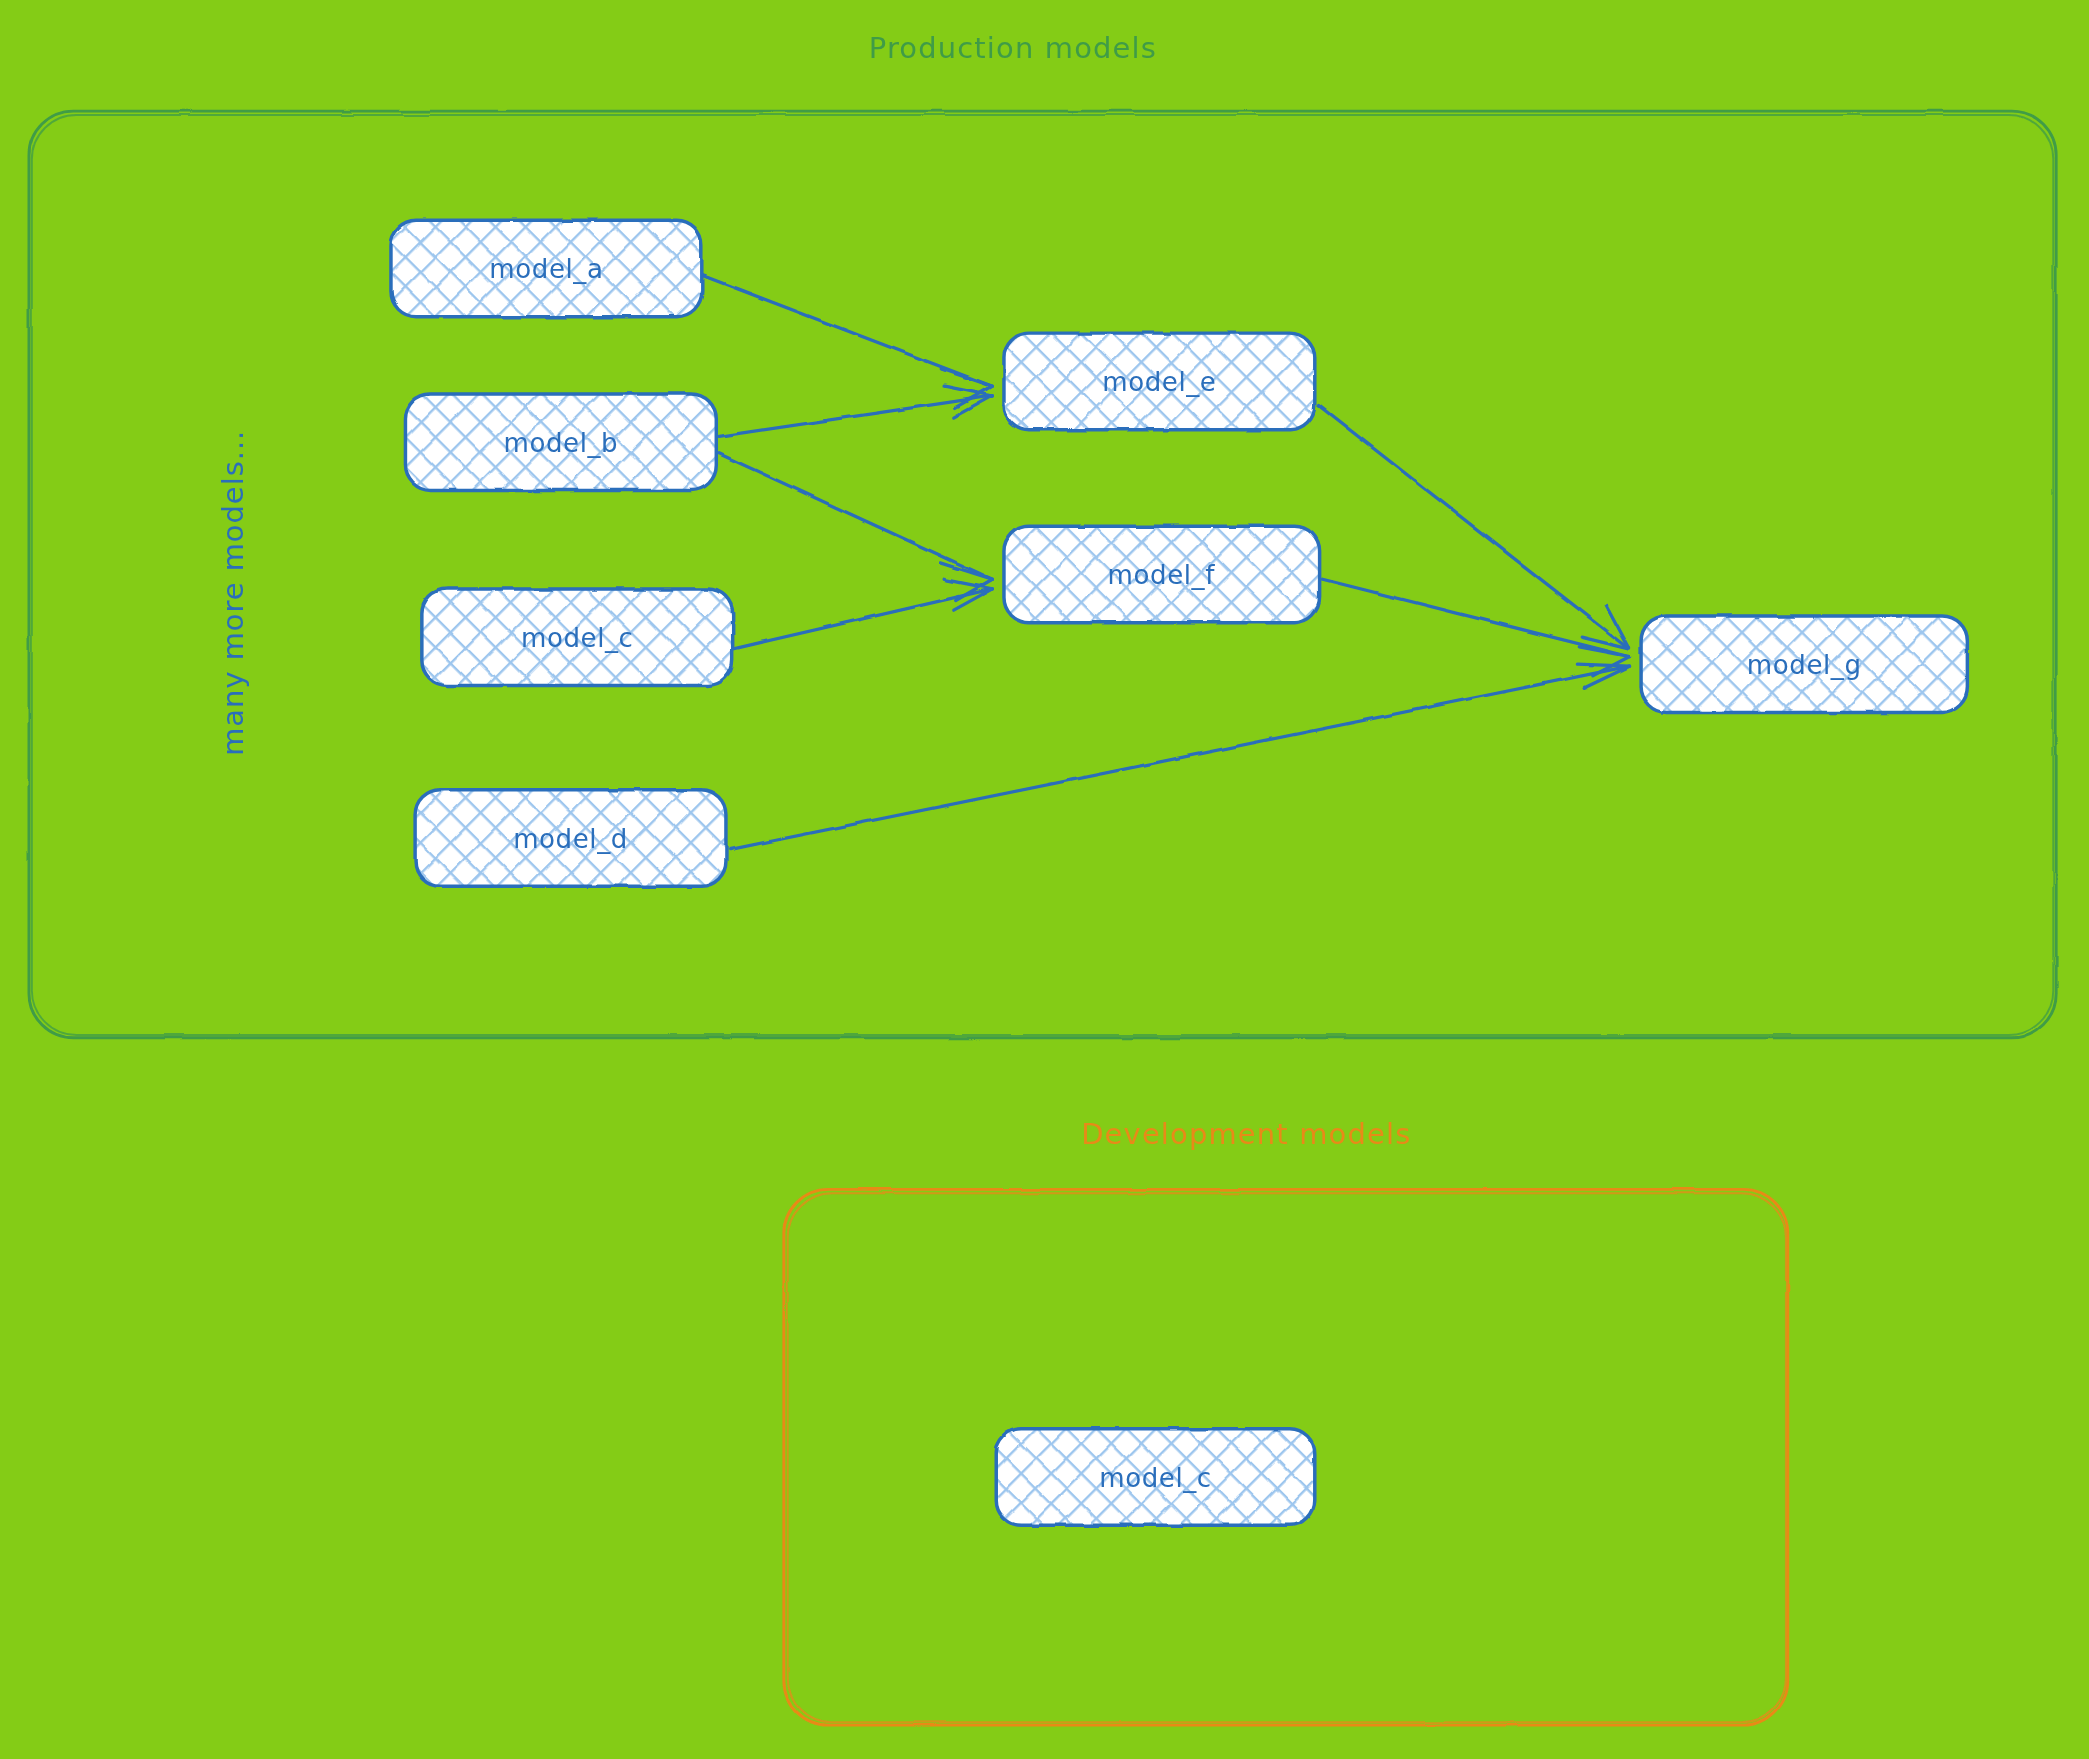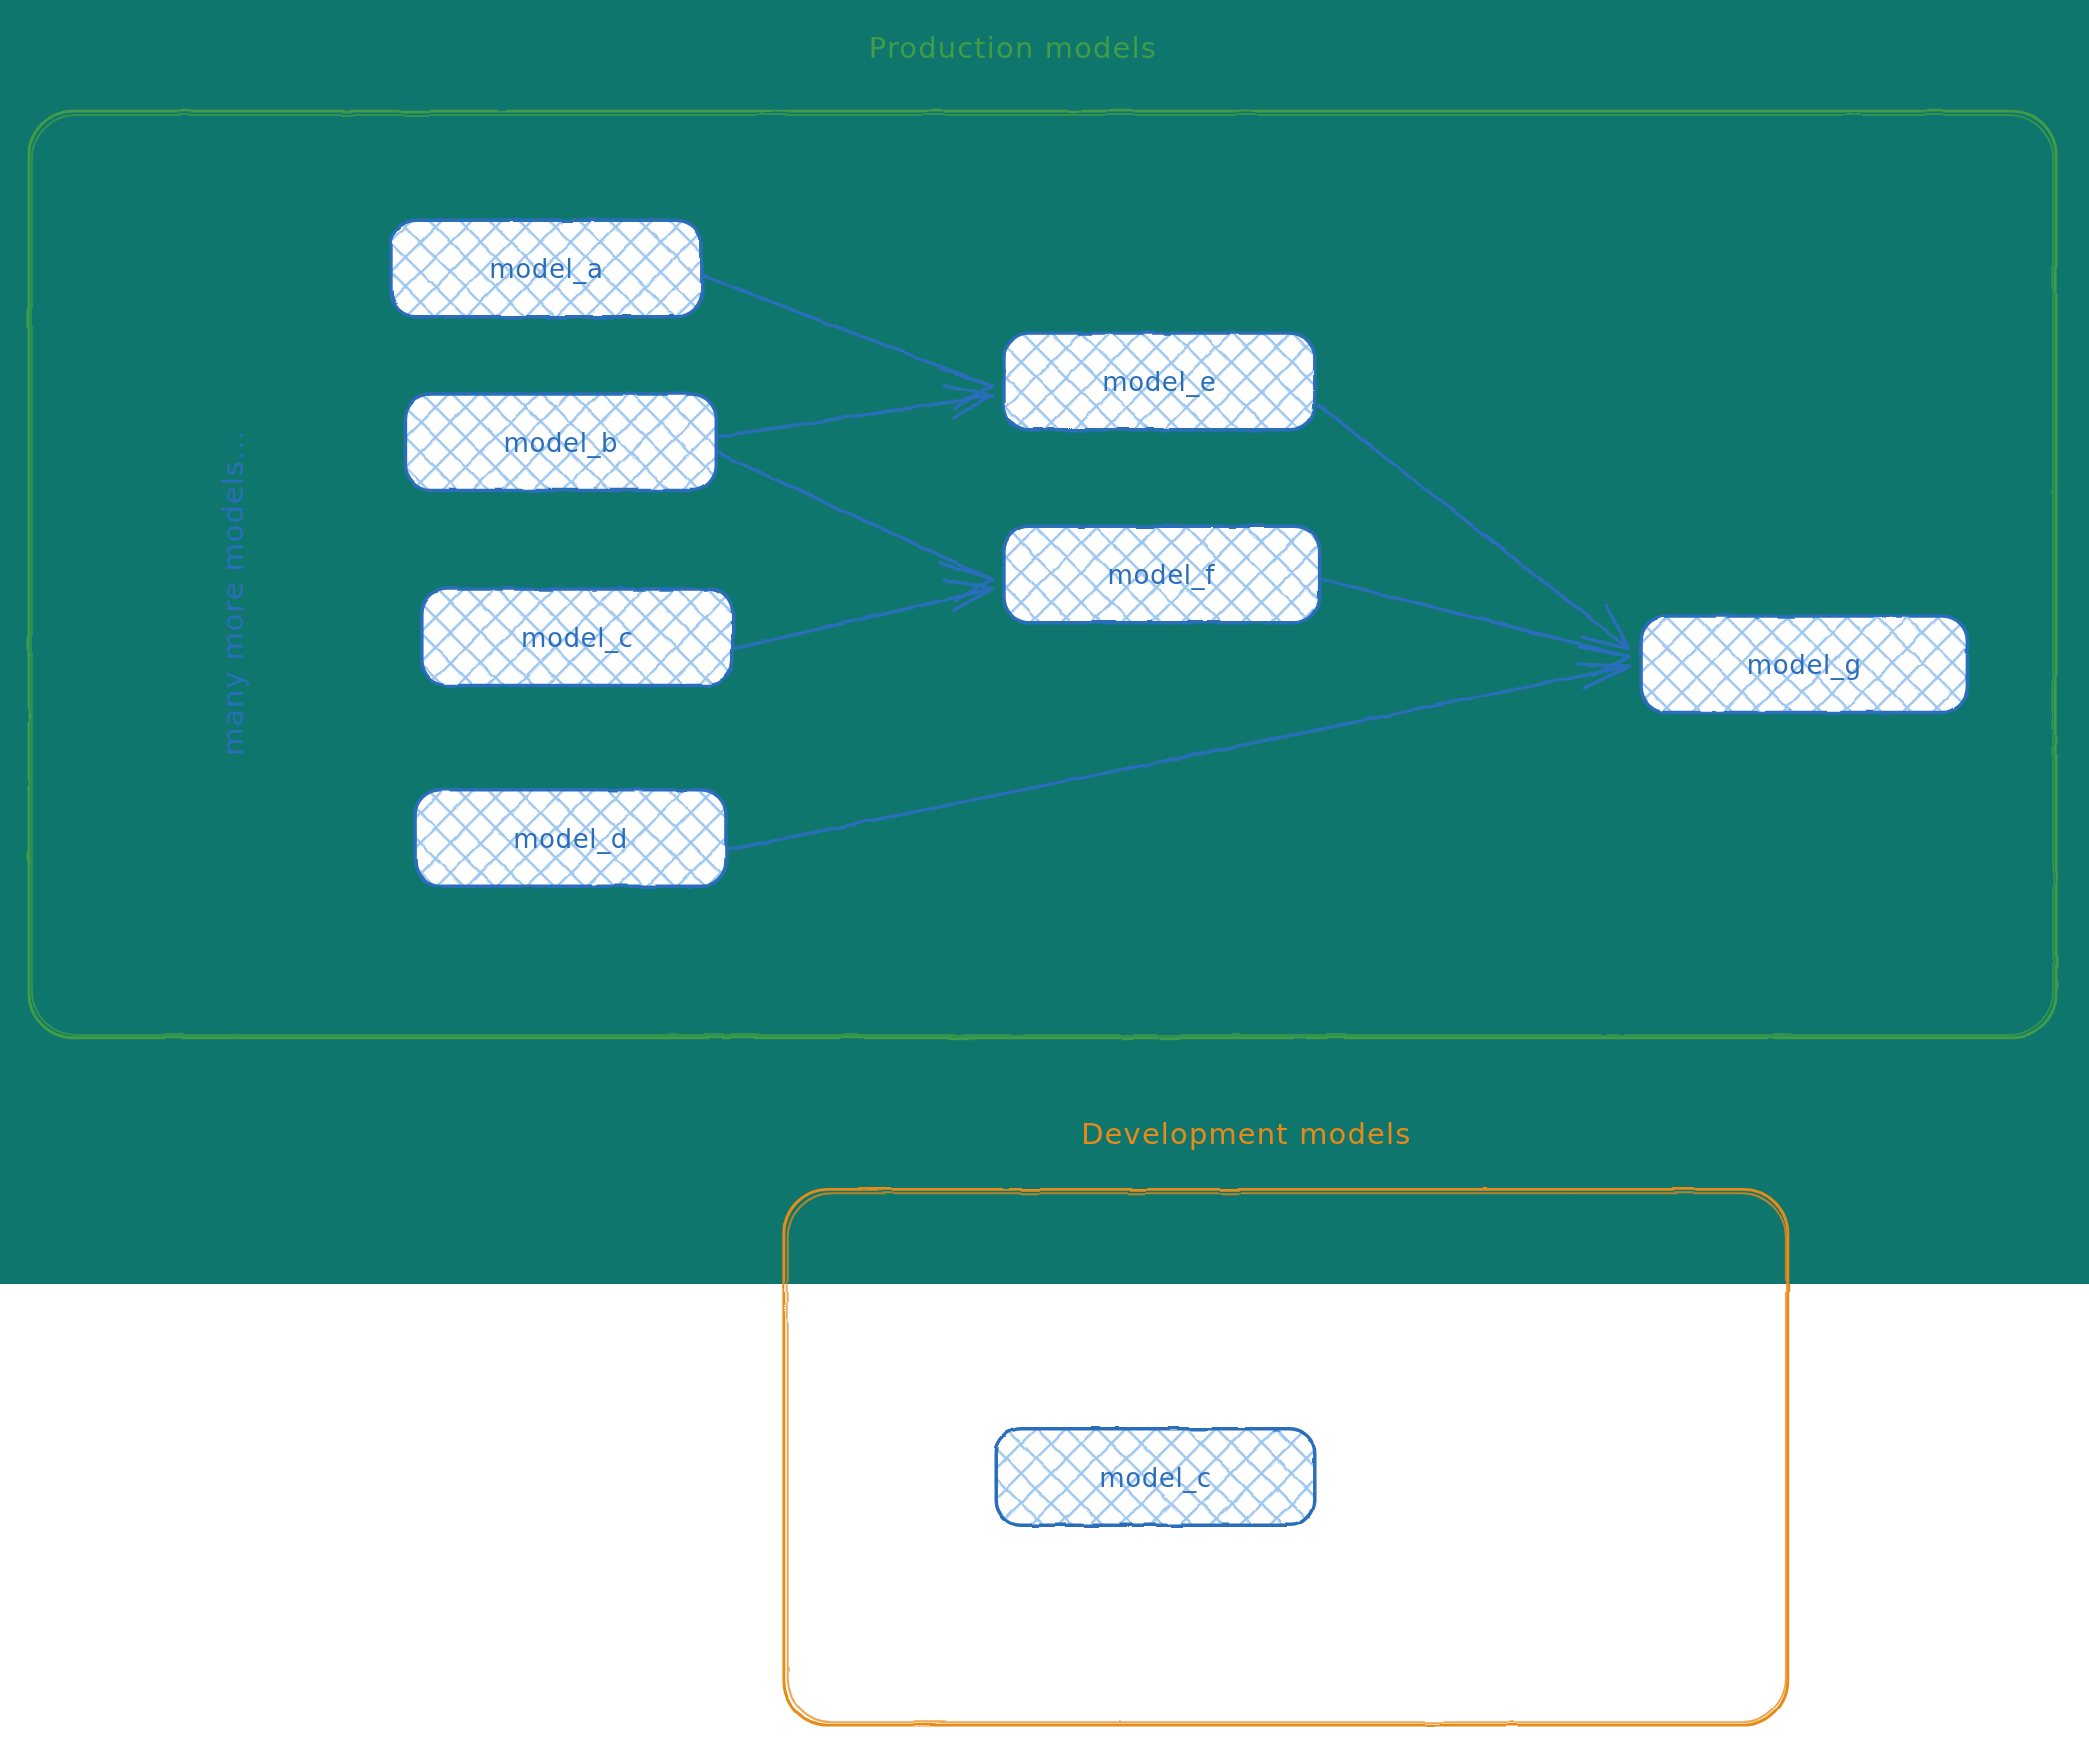--- a/index.html
+++ b/index.html
@@ -9,22 +9,22 @@
   }
   body {
     width: 2089px;
     height: 1759px;
     font-family: "DejaVu Sans", sans-serif;
     overflow: hidden;
   }
   #canvas {
     position: relative;
     width: 2089px;
-    height: 1284px;
-    background: #0f766e;
+    height: 1759px;
+    background: #84cc16;
   }
   svg.diagram {
     position: absolute;
     left: 0;
     top: 0;
     width: 2089px;
     height: 1759px;
   }
   .grp-label {
     font-family: "DejaVu Sans", sans-serif;

